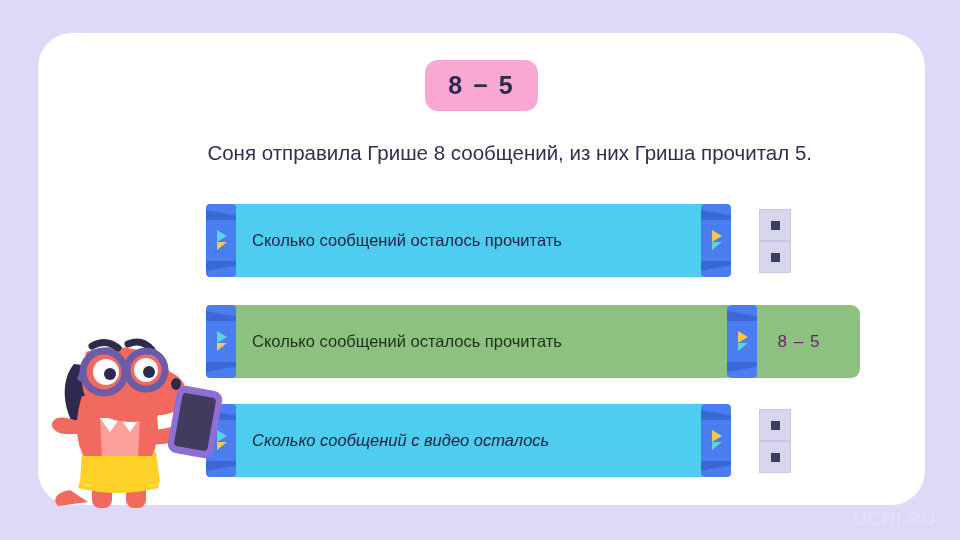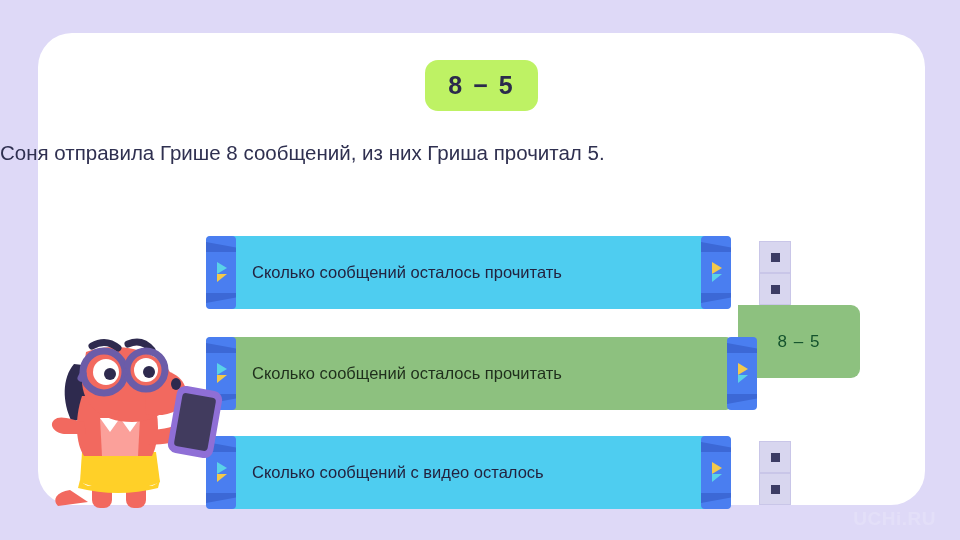--- a/index.html
+++ b/index.html
@@ -18,44 +18,43 @@
     background: #ffffff;
     border-radius: 34px;
     overflow: hidden;
   }
 
   
   #task-badge {
     position: absolute;
     left: 425px; top: 60px;
     width: 113px; height: 51px;
-    background: #bef264;
+    background: #f9a8d4;
     border-radius: 13px;
     display: flex; align-items: center; justify-content: center;
   }
   #task-badge span {
     font-size: 25px; font-weight: bold;
     color: #2b2a4c; letter-spacing: 2px;
   }
 
   
   #prompt-text {
     position: absolute;
     left: 0; top: 141px; width: 812px;
-    text-align: left;
+    text-align: right;
     font-size: 20.5px;
     color: #2f3050;
     white-space: nowrap;
   }
 
   
   .option-card {
     position: absolute;
     height: 92px;
-    margin-top: 32px;
   }
   .card-body {
     position: absolute;
     left: 0; top: 0;
     height: 73px;
     border-radius: 5px;
     display: flex; align-items: center;
   }
   .card-body.cyan  { background: #4ecdf0; }
   .card-body.green { background: #8dc17f; }
@@ -73,21 +72,21 @@
   #answer-panel {
     position: absolute;
     left: 738px; top: 305px;
     width: 122px; height: 73px;
     background: #8dc17f;
     border-radius: 0 9px 9px 0;
     display: flex; align-items: center; justify-content: center;
   }
   #answer-panel span {
     font-size: 17px;
-    color: #14532d;
+    color: #701a75;
     letter-spacing: 1px;
   }
 
   
   .connector {
     position: absolute;
     top: 0;
     width: 30px; height: 73px;
   }
   .connector .shape {
@@ -210,21 +209,21 @@
     <div class="notch-bot"></div>
     <svg width="30" height="73" style="position:absolute;left:0;top:0">
       <polygon points="11,26 21,32 11,38" fill="#f2c94c"></polygon>
       <polygon points="11,38 21,38 11,46" fill="#5ad2e8"></polygon>
     </svg>
   </div>
 </div>
 
 <div class="option-card" style="left:206px; top:404px; width:574px;">
 
-  <div class="card-body cyan" style="width:525px;">
+  <div class="card-body cyan" style="width:525px;font-style:italic;">
     <div class="card-text">
       <div>Сколько сообщений с видео осталось</div>
     </div>
   </div>
 
   <div class="connector left" style="left:0;">
     <div class="shape"></div>
     <div class="notch-top"></div>
     <div class="notch-bot"></div>
     <svg width="30" height="73" style="position:absolute;left:0;top:0">

